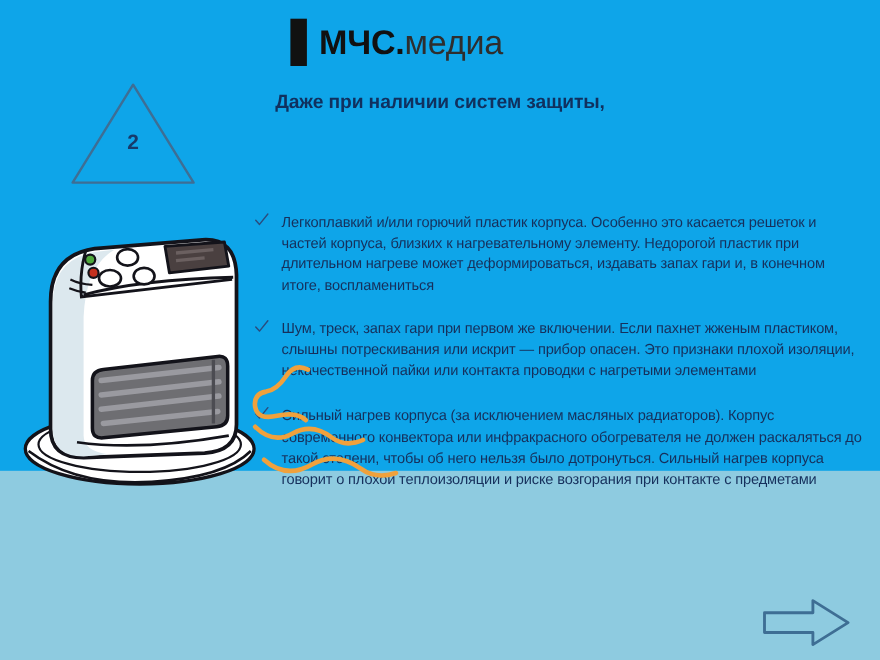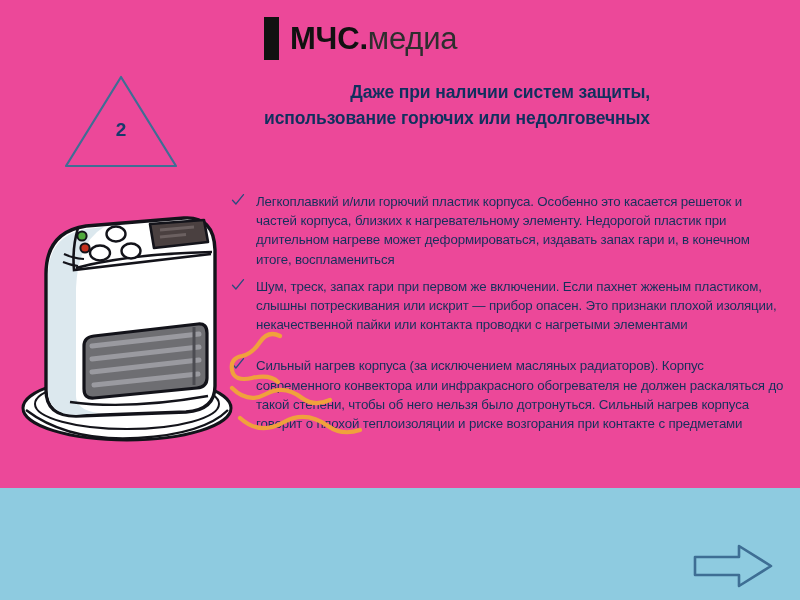--- a/index.html
+++ b/index.html
@@ -12,22 +12,22 @@
     height: 600px;
     overflow: hidden;
     background: #8ECBE0;
     font-family: "Liberation Sans", sans-serif;
     -webkit-font-smoothing: antialiased;
   }
 
   #slide {
     position: relative;
     width: 800px;
-    height: 488px;
-    background: #ec4899;
+    height: 428px;
+    background: #0ea5e9;
   }
 
   
   #logo {
     position: absolute;
     left: 264px;
     top: 14px;
     display: flex;
     align-items: center;
     height: 48px;
@@ -79,21 +79,21 @@
     font-weight: bold;
     color: #173A6B;
   }
 
   
   #title {
     position: absolute;
     left: 150px;
     top: 79px;
     width: 500px;
-    text-align: right;
+    text-align: center;
     color: #10305E;
     font-size: 17.5px;
     font-weight: bold;
     line-height: 26px;
     letter-spacing: -0.1px;
   }
   #title .tline { display: block; }
 
   
   #heater {
@@ -113,21 +113,21 @@
   }
   .bullet {
     position: relative;
     padding-left: 28px;
     color: #16305C;
     font-size: 13.3px;
     line-height: 19.2px;
     letter-spacing: -0.15px;
     text-align: left;
   }
-  .bullet-1 { margin-bottom: 8px; }
+  .bullet-1 { margin-bottom: 20px; }
   .bullet-2 { margin-bottom: 22px; }
   .check-icon {
     position: absolute;
     left: 3px;
     top: 1px;
     width: 14px;
     height: 14px;
     color: #2A4C7E;
   }
 
@@ -161,21 +161,20 @@
 
   <div id="triangle-badge">
     <svg viewBox="0 0 118 97">
       <polygon points="59,4 114,93 4,93" fill="none" stroke="#3E6E94" stroke-width="2.2" stroke-linejoin="round"></polygon>
     </svg>
     <div id="triangle-number">2</div>
   </div>
 
   <div id="title">
     <span class="tline">Даже при наличии систем защиты,</span>
-    <span class="tline">использование горючих или недолговечных</span>
   </div>
 
   <div id="heater">
     <svg viewBox="0 0 234 252" width="234" height="252">
 
       <ellipse cx="119" cy="212" rx="104" ry="32" fill="#FFFFFF" stroke="#13131A" stroke-width="3"></ellipse>
       <ellipse cx="119" cy="208" rx="92" ry="25" fill="#FFFFFF" stroke="#13131A" stroke-width="2"></ellipse>
 
       <path d="M18 214 Q60 246 130 242 Q196 238 220 214" fill="none" stroke="#13131A" stroke-width="2.4"></path>
 

